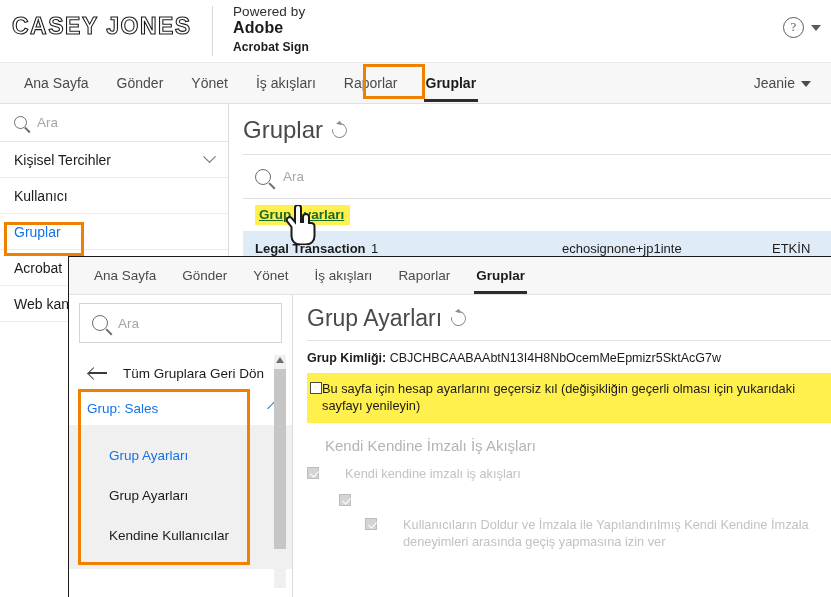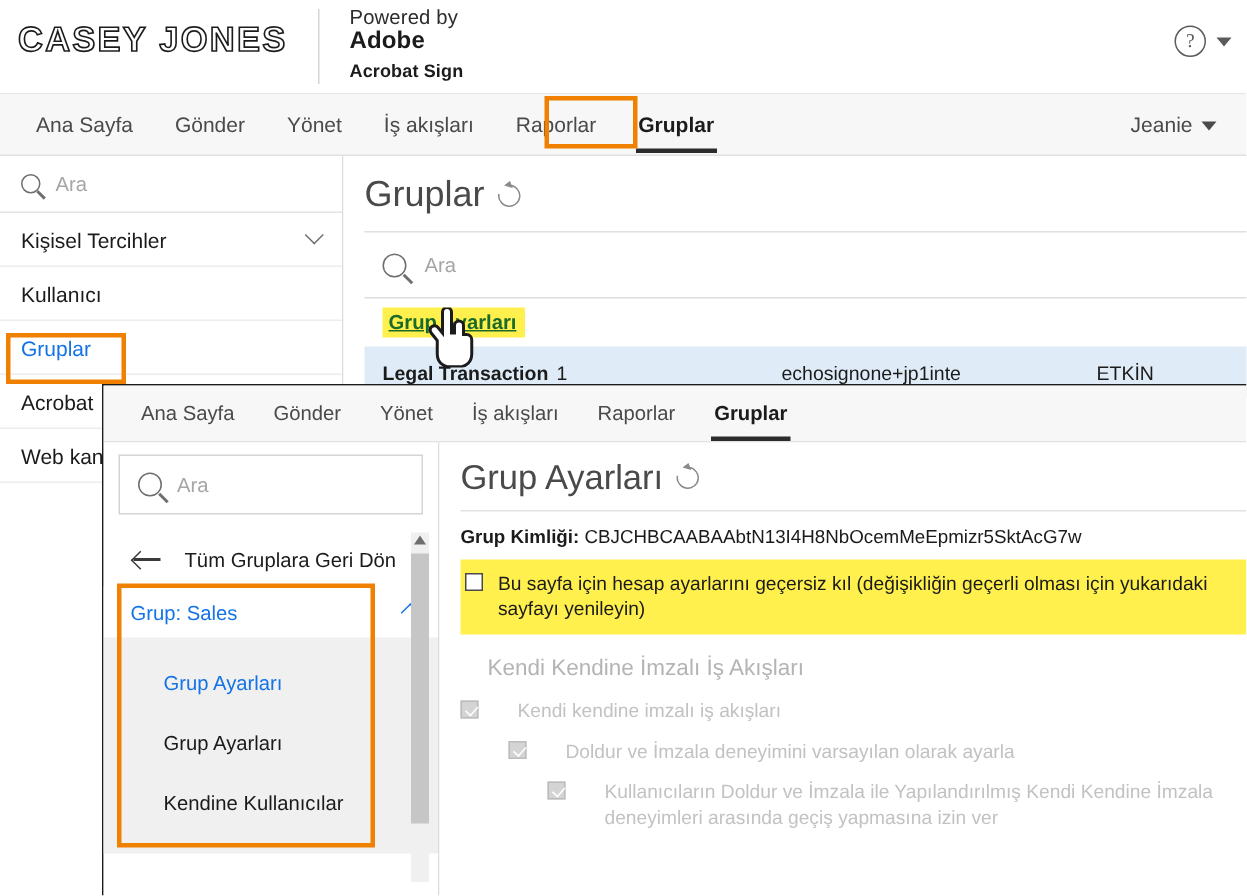--- a/index.html
+++ b/index.html
@@ -278,21 +278,21 @@
     background: #dfecf7;
     height: 34px;
     display: flex;
     align-items: center;
     font-size: 13px;
     color: #1b1b1b;
     position: relative;
   }
   .data-row .c1 { width: 128px; padding-left: 12px; font-weight: 700;}
   .data-row .c2 { width: 150px; }
-  .data-row .c3 { width: 210px; }
+  .data-row .c3 { width: 210px; margin-left: 41px; }
   .data-row .c4 { width: 120px; }
 
   
   .cursor-hand {
     position: absolute;
     width: 32px; height: 40px;
     z-index: 25;
     pointer-events: none;
   }
 
@@ -439,21 +439,20 @@
   .grp-id {
     font-size: 12.5px;
     color: #1b1b1b;
     padding: 10px 0 8px 0;
     white-space: nowrap;
   }
   .grp-id b { font-weight: 700; }
   .yellow-band {
     background: #fff04d;
     display: flex;
-    gap: 10px;
     padding: 7px 10px 9px 3px;
     margin-right: 0;
     font-size: 12.8px;
     color: #1b1b1b;
     line-height: 17px;
   }
   .cb {
     width: 12px; height: 12px;
     border: 1.5px solid #4a4a4a;
     background: #ffffff;
@@ -647,21 +646,20 @@
         </div>
 
         <div class="section-lbl">Kendi Kendine İmzalı İş Akışları</div>
 
         <div class="opt-row">
           <span class="cb checked"></span>
           <span>Kendi kendine imzalı iş akışları</span>
         </div>
         <div class="opt-row lvl1">
           <span class="cb checked"></span>
-          <span>Doldur ve İmzala deneyimini varsayılan olarak ayarla</span>
         </div>
         <div class="opt-row lvl2">
           <span class="cb checked"></span>
           <span>Kullanıcıların Doldur ve İmzala ile Yapılandırılmış Kendi Kendine İmzala deneyimleri arasında geçiş yapmasına izin ver</span>
         </div>
       </div>
     </div>
   </div>
 
   <div class="hl-box" id="hl-fw-group"></div>

